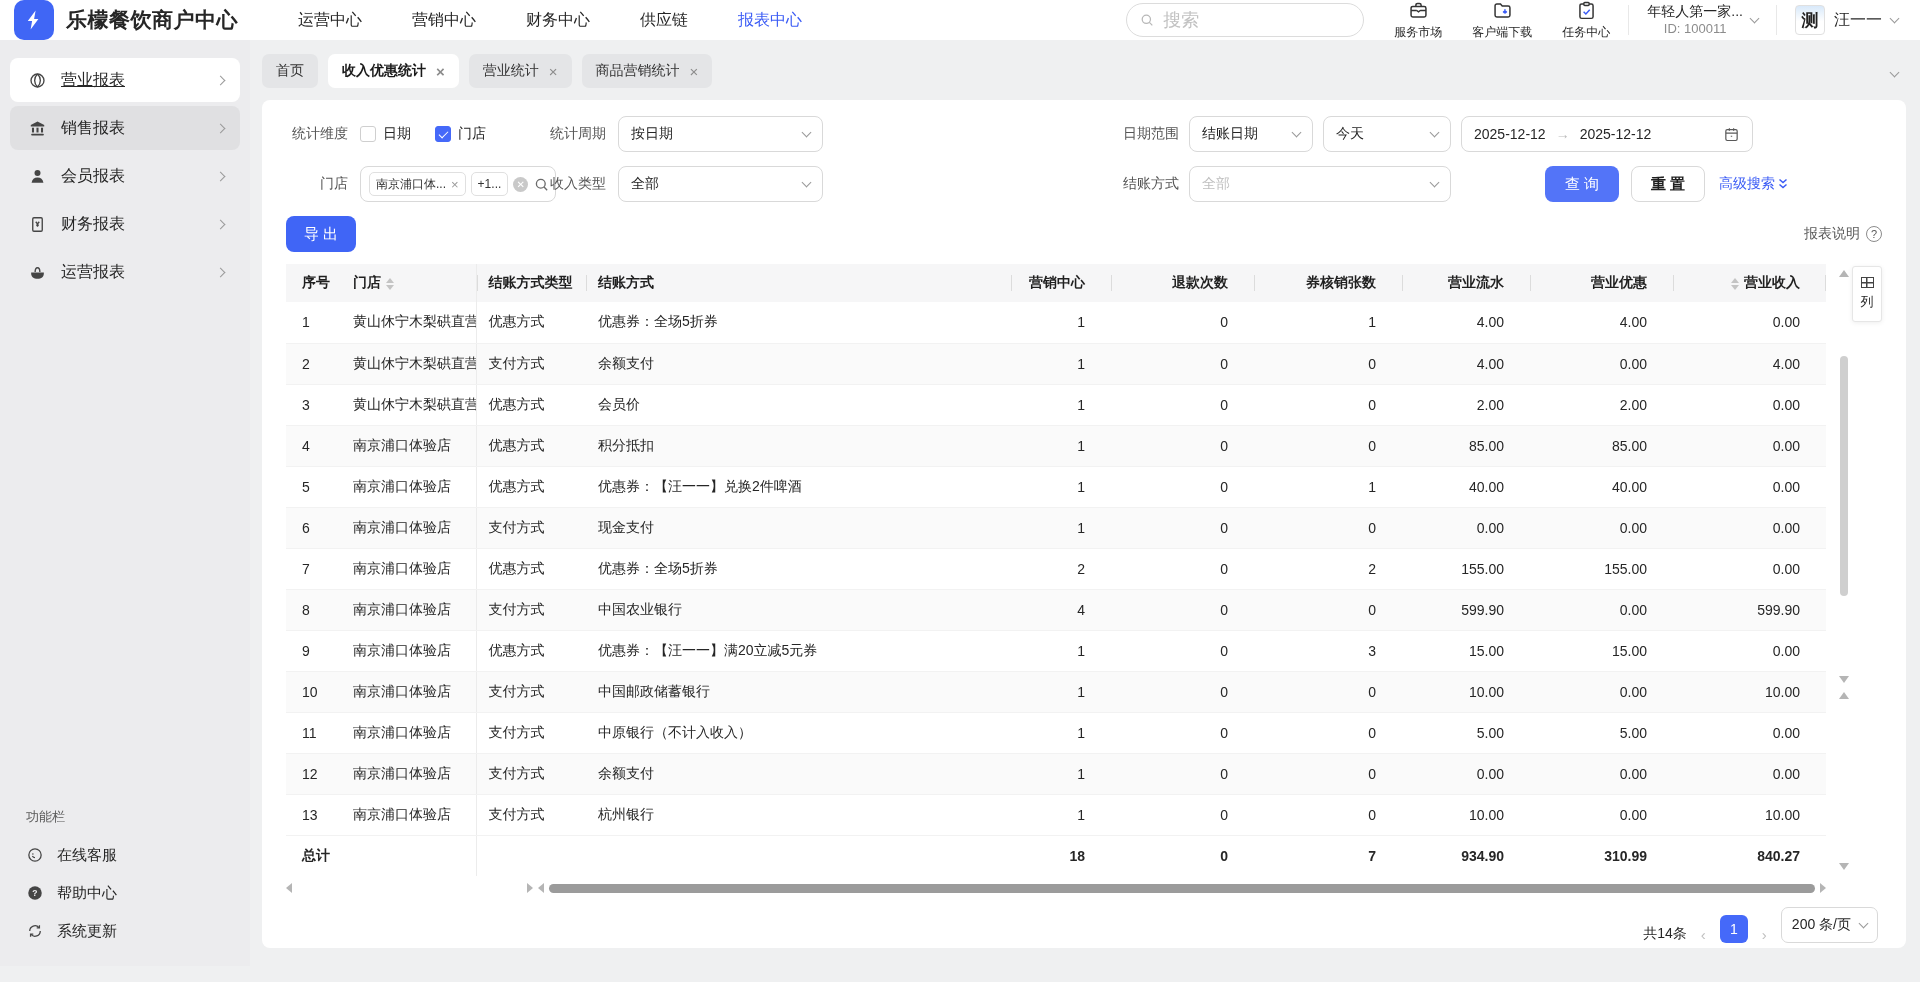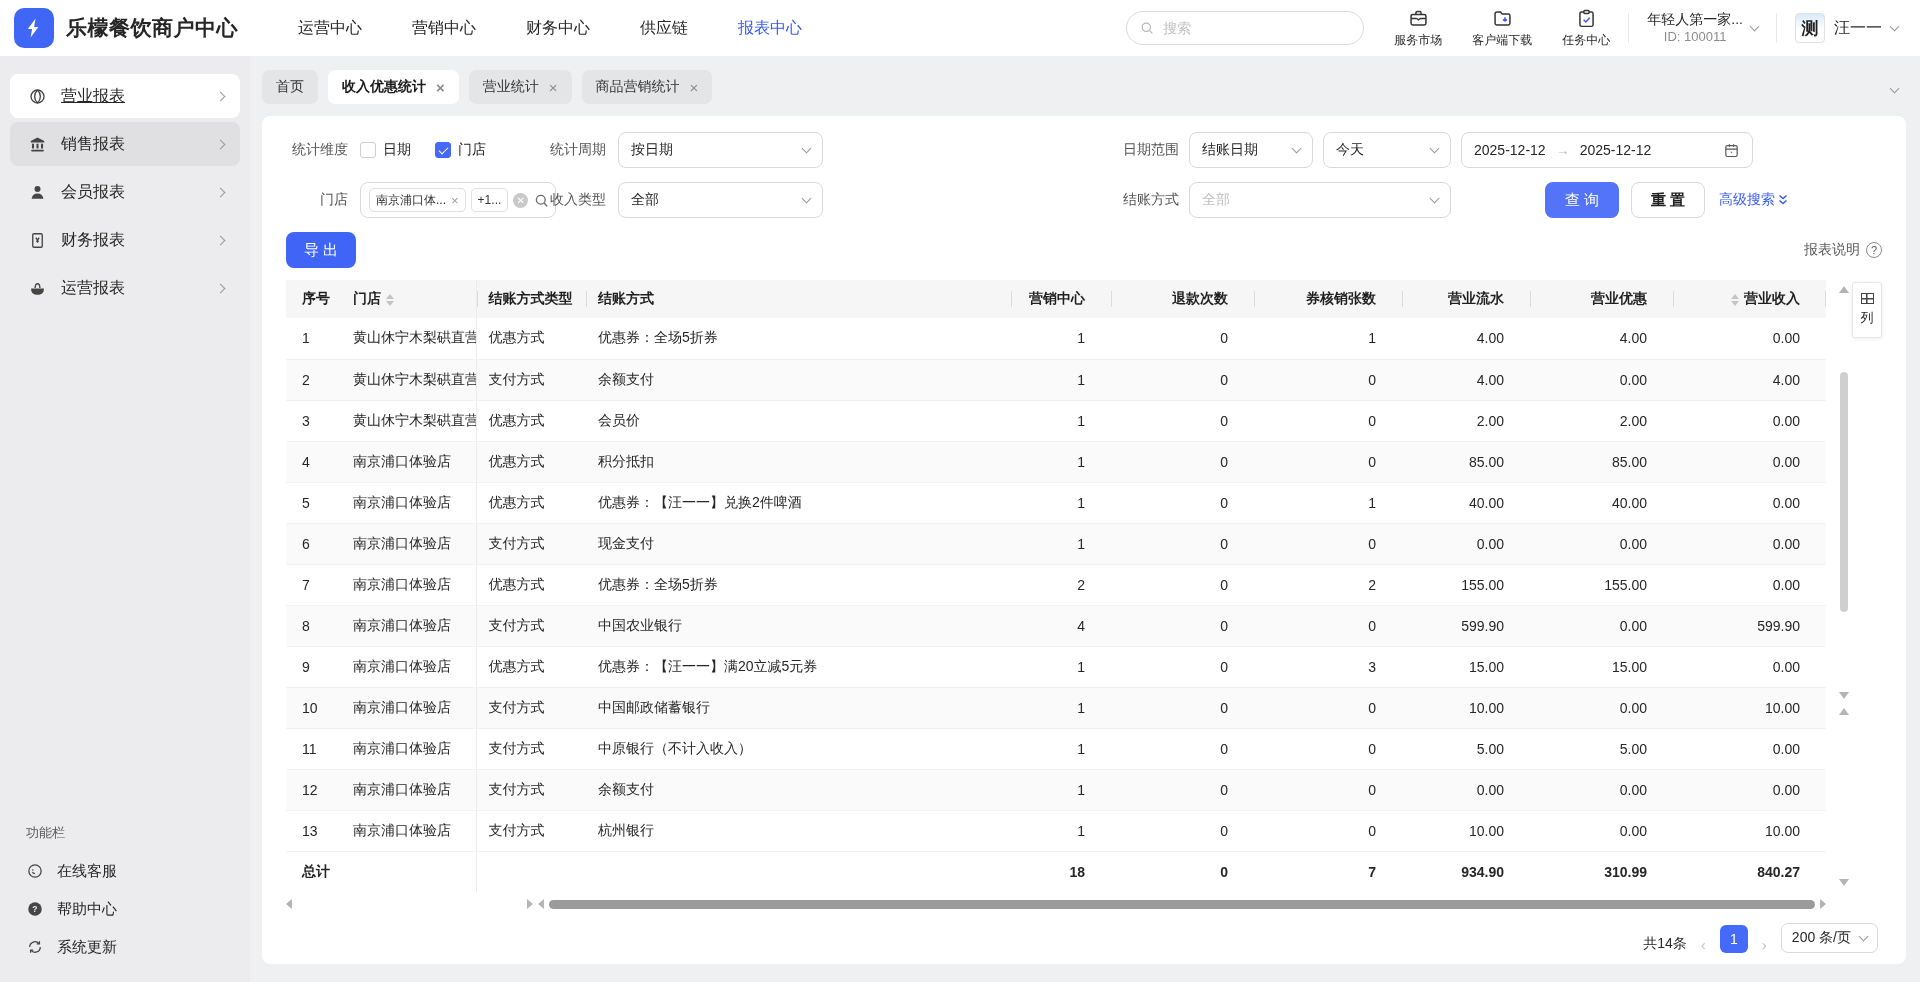--- a/index.html
+++ b/index.html
@@ -1,29 +1,29 @@
 <!DOCTYPE html>
 <html><head>
 <meta charset="utf-8">
 <style>
   * { margin:0; padding:0; box-sizing:border-box; }
   html,body { width:1920px; height:982px; }
   body { font-family:"Liberation Sans","DejaVu Sans",sans-serif; color:#262626; background:#eff0f1; overflow:hidden; }
 
   
-  .topbar { height:56px; background:#fff; display:flex; align-items:center; padding:0 22px 0 14px; }
+  .topbar { height:40px; background:#fff; display:flex; align-items:center; padding:0 22px 0 14px; }
   .logo { width:40px; height:40px; border-radius:10px; background:#4066f5; display:flex; align-items:center; justify-content:center; flex:none; cursor:pointer; }
   .logo svg { width:24px; height:24px; }
   .brand { font-size:21px; font-weight:700; margin-left:12px; letter-spacing:.5px; white-space:nowrap; }
   .nav { display:flex; gap:50px; margin-left:60px; font-size:16px; white-space:nowrap; }
   .nav-item { cursor:pointer; }
   .nav-item.active { color:#3a5bf5; font-weight:500; }
   .search { margin-left:auto; width:238px; height:34px; border:1px solid #dcdcdc; border-radius:17px; display:flex; align-items:center; padding:0 12px; gap:8px; background:#fff; }
   .search svg { width:16px; height:16px; flex:none; }
-  .search input { border:none; outline:none; font-size:14px; width:100%; color:#262626; background:transparent; }
+  .search input { border:none; outline:none; font-size:18px; width:100%; color:#262626; background:transparent; }
   .search input::placeholder { color:#c1c1c1; }
   .quick { display:flex; flex-direction:column; align-items:center; gap:3px; margin-left:30px; font-size:12px; cursor:pointer; white-space:nowrap; }
   .quick svg { width:21px; height:21px; }
   .vdiv { width:1px; height:30px; background:#e8e8e8; margin:0 18px; flex:none; }
   .merchant { display:flex; align-items:center; gap:8px; cursor:pointer; }
   .merchant .mtxt { text-align:center; line-height:1.25; }
   .merchant .m1 { font-size:14px; }
   .merchant .m2 { font-size:13px; color:#8c8c8c; }
   .user { display:flex; align-items:center; gap:9px; cursor:pointer; }
   .avatar { width:30px; height:30px; border:1px solid #e0e0e0; border-radius:4px; display:flex; align-items:center; justify-content:center;
@@ -123,21 +123,21 @@
   .hscroll { display:flex; align-items:center; height:14px; margin-top:5px; padding-right:56px; gap:5px; }
   .harrow { width:0; height:0; border-top:5px solid transparent; border-bottom:5px solid transparent; cursor:pointer; flex:none; }
   .harrow.left { border-right:6px solid #b5b5b5; }
   .harrow.right { border-left:6px solid #b5b5b5; }
   .hgap { width:225px; flex:none; }
   .hthumb { flex:1; height:9px; background:#9b9b9b; border-radius:5px; cursor:pointer; }
 
   .pager { display:flex; align-items:flex-end; justify-content:flex-end; gap:14px; margin-top:12px; font-size:14px; padding-right:4px; }
   .pg-arrow { color:#c0c0c0; font-size:15px; cursor:pointer; }
   .pg-cur { width:28px; height:28px; border-radius:6px; background:#4569f9; color:#fff; display:flex; align-items:center; justify-content:center; cursor:pointer; }
-  .pg-size { height:30px; border:1px solid #d9d9d9; border-radius:7px; display:flex; align-items:center; gap:9px; padding:0 10px; cursor:pointer; }
+  .pg-size { height:36px; border:1px solid #d9d9d9; border-radius:7px; display:flex; align-items:center; gap:9px; padding:0 10px; cursor:pointer; }
 </style>
 </head>
 <body>
 
 <header class="topbar">
   <div class="logo">
     <svg viewBox="0 0 24 24">
         <path d="M13.6 2.5L5.8 13h4.3L8.6 21.5 16.4 11h-4.3z" fill="#fff"></path>
       </svg>
   </div>

